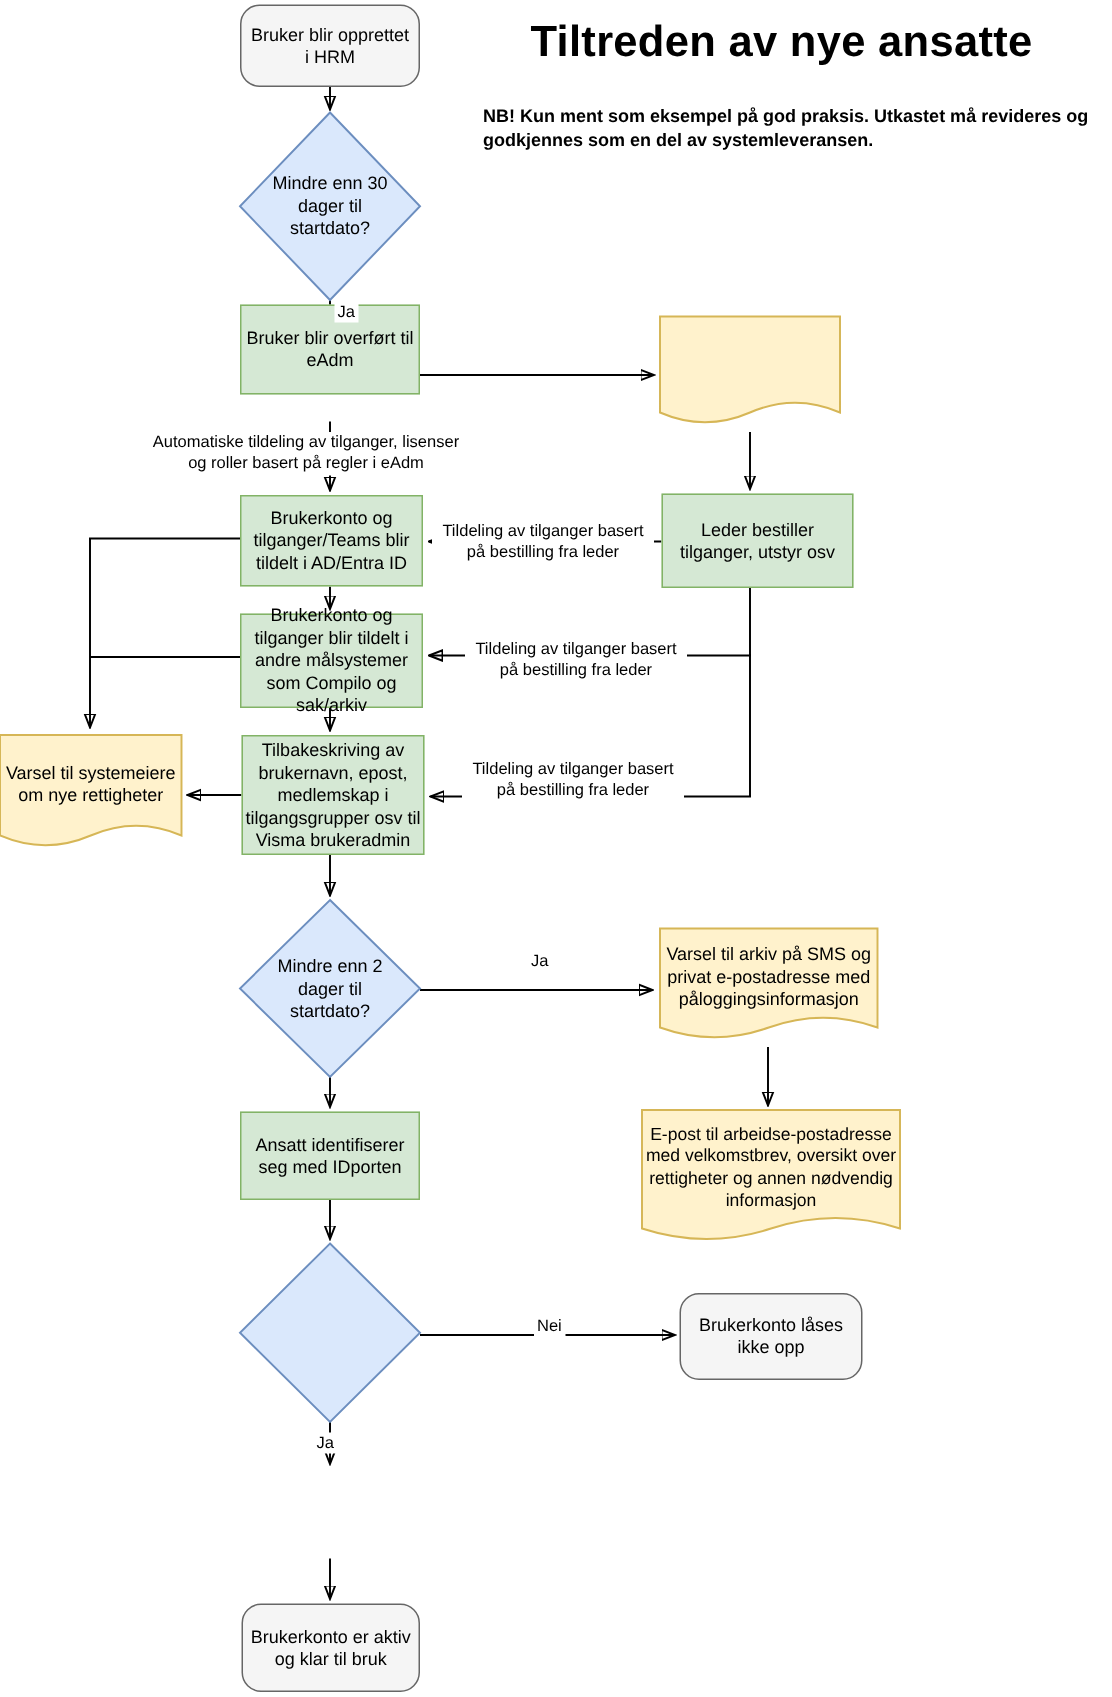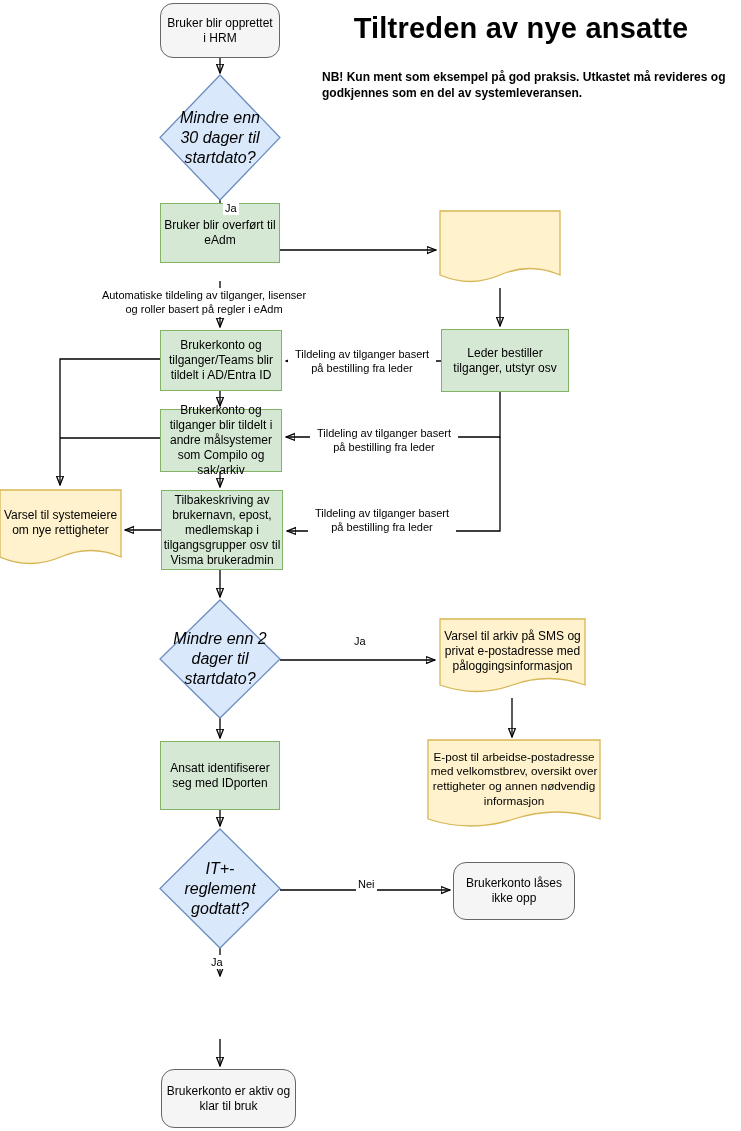--- a/index.html
+++ b/index.html
@@ -12,21 +12,21 @@
   .shape{position:absolute;overflow:visible;}
   .diamond{fill:var(--blue-fill,#dae8fc);stroke:var(--blue-stroke,#6c8ebf);stroke-width:1.3;}
   .docpath{fill:var(--yellow-fill,#fff2cc);stroke:var(--yellow-stroke,#d6b656);stroke-width:1.3;}
   .node{
     position:absolute;box-sizing:border-box;display:flex;align-items:center;
     text-align:center;font-size:12px;line-height:1.25;padding:1px;
   }
   .proc{background:var(--green-fill,#d5e8d4);border:1px solid var(--green-stroke,#82b366);}
   .term{background:var(--gray-fill,#f5f5f5);border:1px solid var(--gray-stroke,#666666);border-radius:13px;padding:4px;}
   .dtext{position:absolute;display:flex;align-items:center;justify-content:flex-end;text-align:center;
-    font-size:16px;line-height:1.25;padding:0 12px;box-sizing:border-box;font-style:italic;}
+    font-size:12px;line-height:1.25;padding:0 12px;box-sizing:border-box;}
   .doctext{position:absolute;display:flex;align-items:center;justify-content:center;text-align:center;
     font-size:12px;line-height:1.25;box-sizing:border-box;padding:0 2px;}
   .doctext.sm{font-size:11.7px;padding:0;}
   .elabel{position:absolute;background:var(--background,#fff);font-size:11px;line-height:1.3;
     text-align:center;padding:0 2px;}
   .title{position:absolute;left:321px;top:12px;width:400px;text-align:center;
     font-size:29px;font-weight:bold;letter-spacing:0.2px;}
   .note{position:absolute;left:322px;top:69px;width:430px;font-size:12px;font-weight:bold;line-height:1.35;}
 </style>
 </head>
@@ -65,61 +65,58 @@
 
   <div class="title">Tiltreden av nye ansatte</div>
   <div class="note">NB! Kun ment som eksempel på god praksis. Utkastet må revideres og godkjennes som en del av systemleveransen.</div>
 
   <div class="node term" style="left:160px;top:3px;width:120px;height:55px">
     <span>Bruker blir opprettet i HRM</span>
   </div>
   <div class="node term" style="left:453px;top:862px;width:122px;height:58px">
     <span>Brukerkonto låses ikke opp</span>
   </div>
-  <div class="node term" style="left:161px;top:1069px;width:135px;height:59px">
+  <div class="node term" style="left:161px;top:1069px;width:119px;height:59px">
     <span>Brukerkonto er aktiv og klar til bruk</span>
   </div>
 
   <svg class="shape" style="left:160px;top:75px" width="120" height="125">
     <polygon class="diamond" points="60,0 120,62.5 60,125 0,62.5"></polygon>
   </svg>
   <div class="dtext" style="left:160px;top:75px;width:120px;height:125px">
     <span>Mindre enn 30 dager til startdato?</span>
   </div>
 
   <svg class="shape" style="left:160px;top:600px" width="120" height="118">
     <polygon class="diamond" points="60,0 120,59 60,118 0,59"></polygon>
   </svg>
   <div class="dtext" style="left:160px;top:600px;width:120px;height:118px">
     <span>Mindre enn 2 dager til startdato?</span>
   </div>
 
   <svg class="shape" style="left:160px;top:829px" width="120" height="119">
     <polygon class="diamond" points="60,0 120,59.5 60,119 0,59.5"></polygon>
   </svg>
-  <div class="dtext" style="left:160px;top:829px;width:120px;height:119px">
-    <span>IT+-reglement godtatt?</span>
-  </div>
 
   <div class="node proc" style="left:160px;top:203px;width:120px;height:60px">
     <span>Bruker blir overført til eAdm</span>
   </div>
   <div class="node proc" style="left:160px;top:330px;width:122px;height:61px">
     <span>Brukerkonto og tilganger/Teams blir tildelt i AD/Entra ID</span>
   </div>
   <div class="node proc" style="left:441px;top:329px;width:128px;height:63px">
     <span>Leder bestiller tilganger, utstyr osv</span>
   </div>
   <div class="node proc" style="left:160px;top:409px;width:122px;height:63px">
     <span>Brukerkonto og tilganger blir tildelt i andre målsystemer som Compilo og sak/arkiv</span>
   </div>
   <div class="node proc" style="left:161px;top:490px;width:122px;height:80px">
     <span>Tilbakeskriving av brukernavn, epost, medlemskap i tilgangsgrupper osv til Visma brukeradmin</span>
   </div>
-  <div class="node proc" style="left:160px;top:741px;width:120px;height:69px">
+  <div class="node proc" style="left:160px;top:741px;width:120px;height:59px">
     <span>Ansatt identifiserer seg med IDporten</span>
   </div>
 
   <svg class="shape" style="left:440px;top:211px" width="120" height="77">
     <path class="docpath" d="M0,0 L120,0 L120,64 Q90,51 60,64 Q30,77 0,64 Z"></path>
   </svg>
 
   <svg class="shape" style="left:0px;top:490px" width="121" height="80">
     <path class="docpath" d="M0,0 L121,0 L121,67 Q90.75,54 60.5,67 Q30.25,80 0,67 Z"></path>
   </svg>

